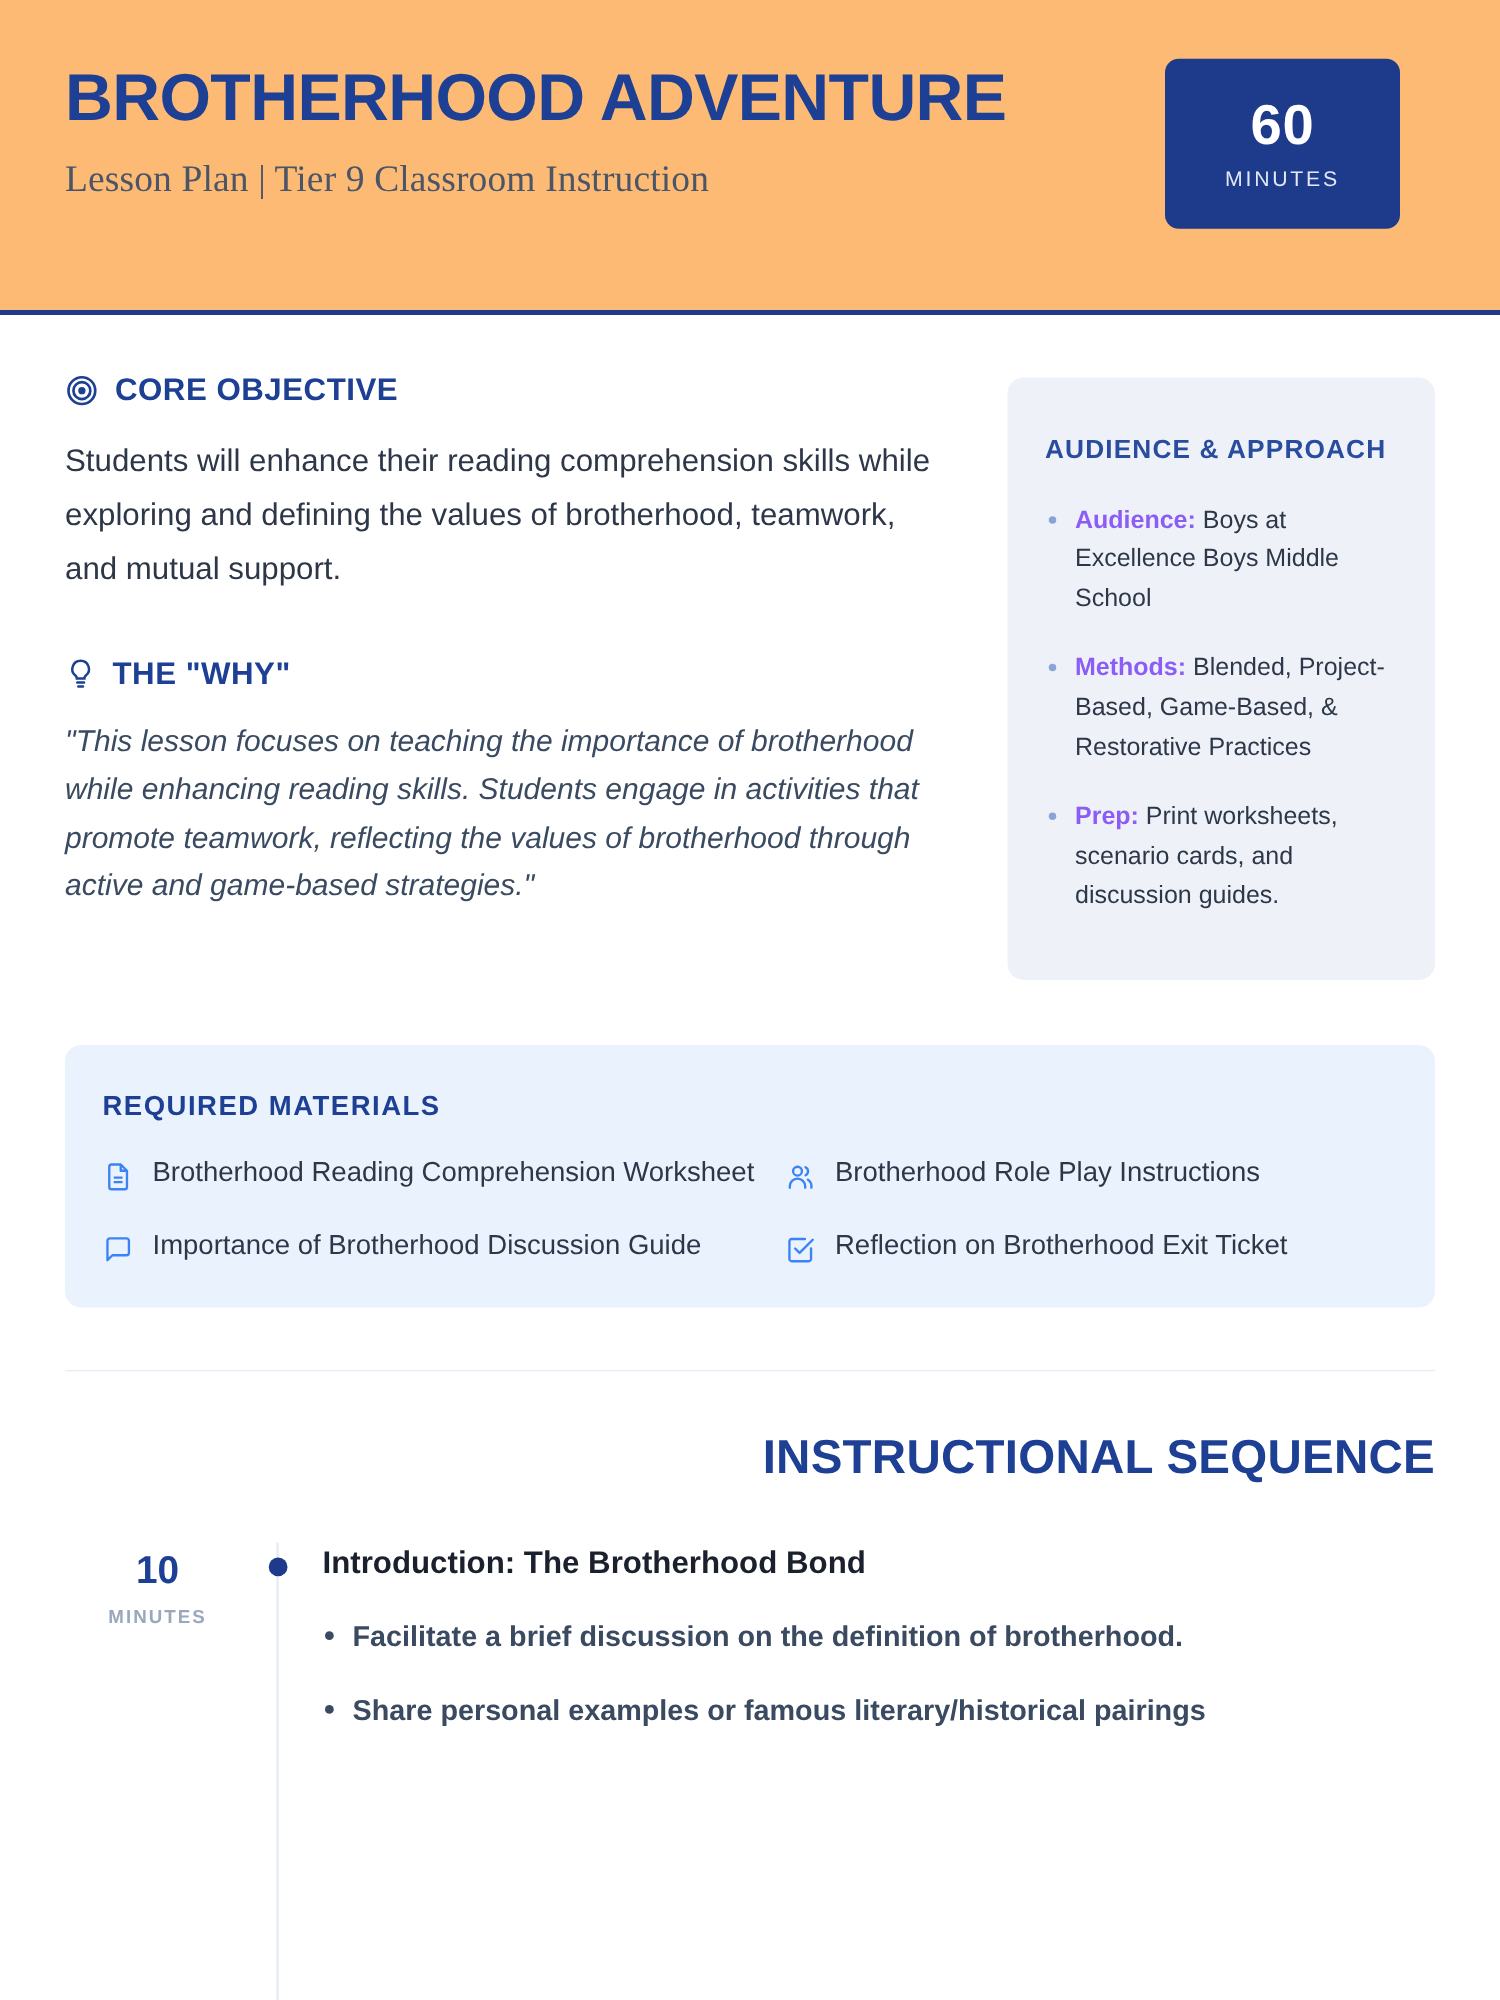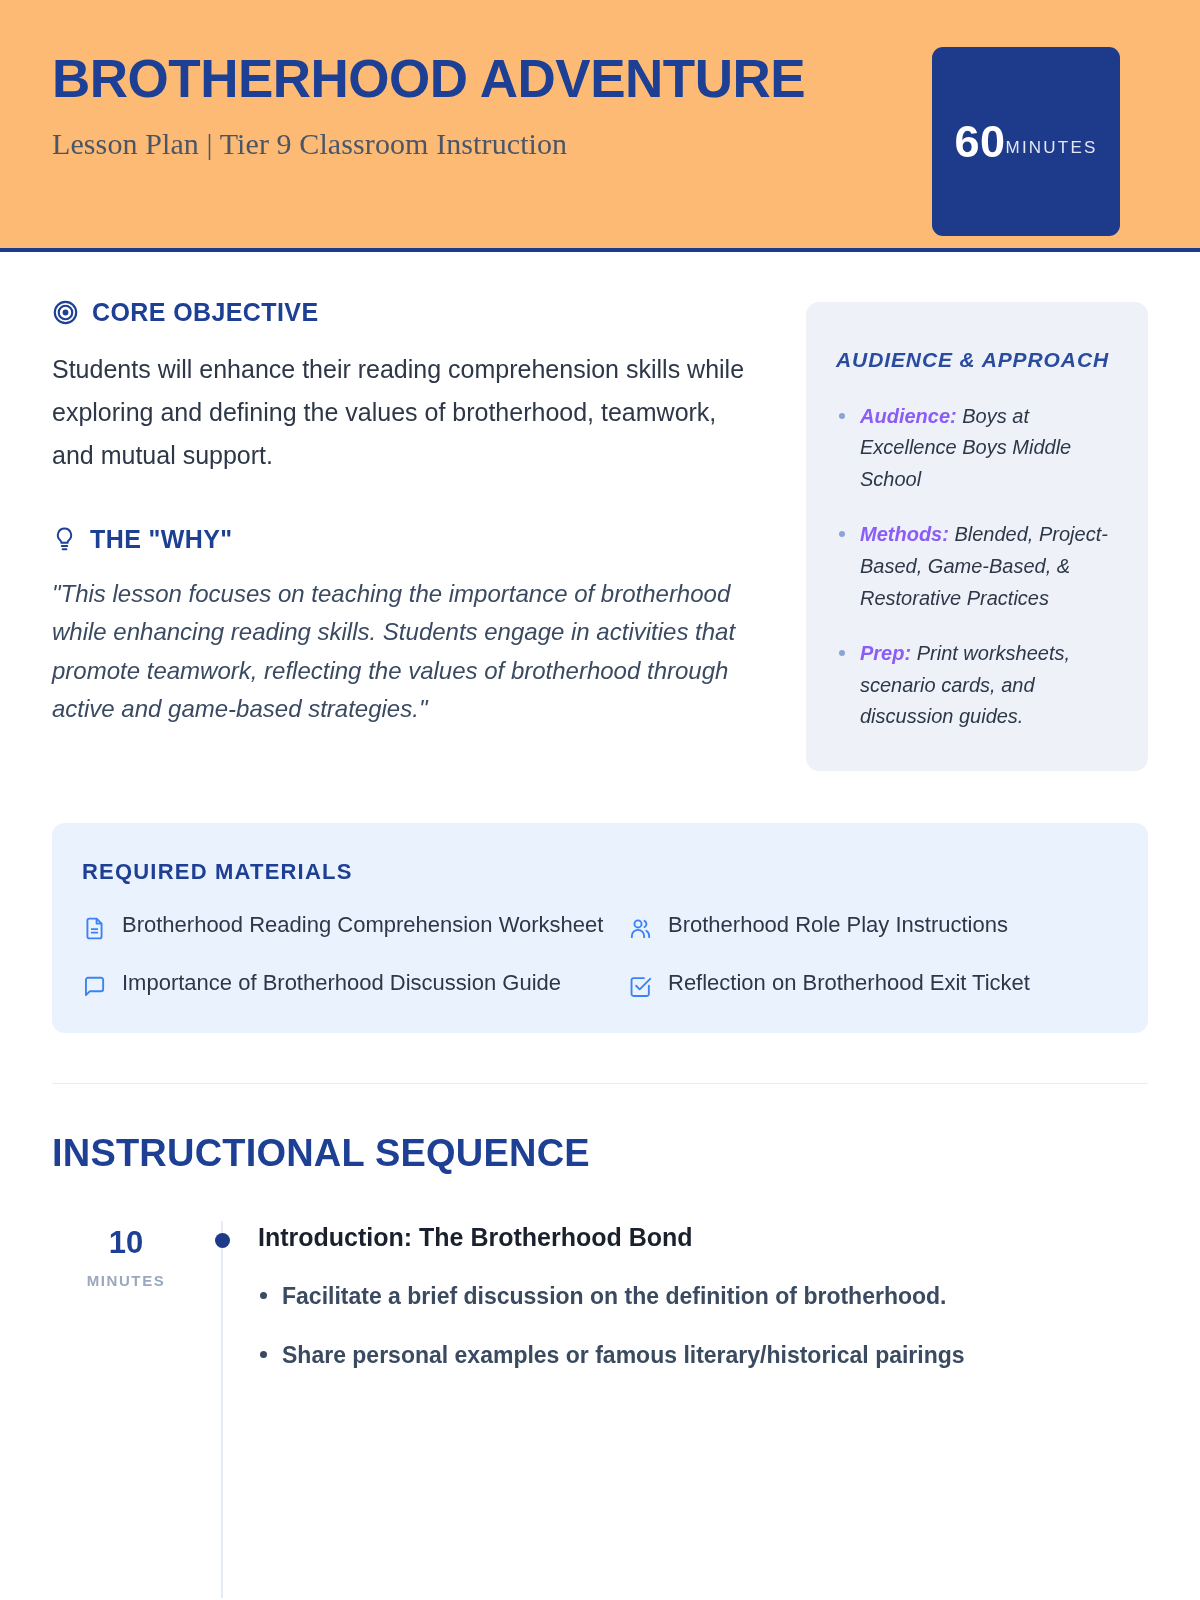--- a/index.html
+++ b/index.html
@@ -28,24 +28,24 @@
   .subtitle {
     margin-top: 20px;
     font-family: "Liberation Serif", serif;
     font-size: 30px;
     color: #4a5568;
     letter-spacing: 0.1px;
   }
   .time-badge {
     position: absolute;
     top: 47px; right: 80px;
-    width: 188px; height: 189px;
+    width: 188px; height: 136px;
     background: #1e3a8a;
     border-radius: 11px;
-    display: flex; flex-direction: row;
+    display: flex; flex-direction: column;
     align-items: center; justify-content: center;
     color: #ffffff;
   }
   .time-badge .num {
     font-size: 45px; font-weight: 700; line-height: 1;
     letter-spacing: 0.5px;
   }
   .time-badge .unit {
     margin-top: 12px;
     font-size: 17px; font-weight: 500;
@@ -79,23 +79,22 @@
     font-size: 24px;
     font-style: italic;
     line-height: 1.6;
     color: #3a4a61;
   }
 
   
   .side-card {
     background: #eef2f8;
     border-radius: 13px;
-    padding: 42px 30px 38px 30px;
+    padding: 42px 30px 51px 30px;
     margin-top: 4px;
-    font-style: italic;
   }
   .side-card h3 {
     font-size: 21px; font-weight: 700;
     letter-spacing: 0.9px;
     color: #2a4c9e;
     line-height: 1.55;
     margin-bottom: 24px;
   }
   .side-list { list-style: none; }
   .side-list li {
@@ -146,20 +145,21 @@
   .divider {
     margin-top: 50px;
     border-top: 1px solid #e6ecf5;
   }
   .seq-wrap { padding: 0 52px; }
   .seq-title {
     margin-top: 48px;
     font-size: 38px; font-weight: 700;
     letter-spacing: 0.2px;
     color: #1d3f94;
+    text-align: right;
   }
   .seq-row {
     display: flex;
     margin-top: 46px;
   }
   .seq-time {
     width: 148px; flex: none;
     text-align: center;
     padding-top: 6px;
   }

